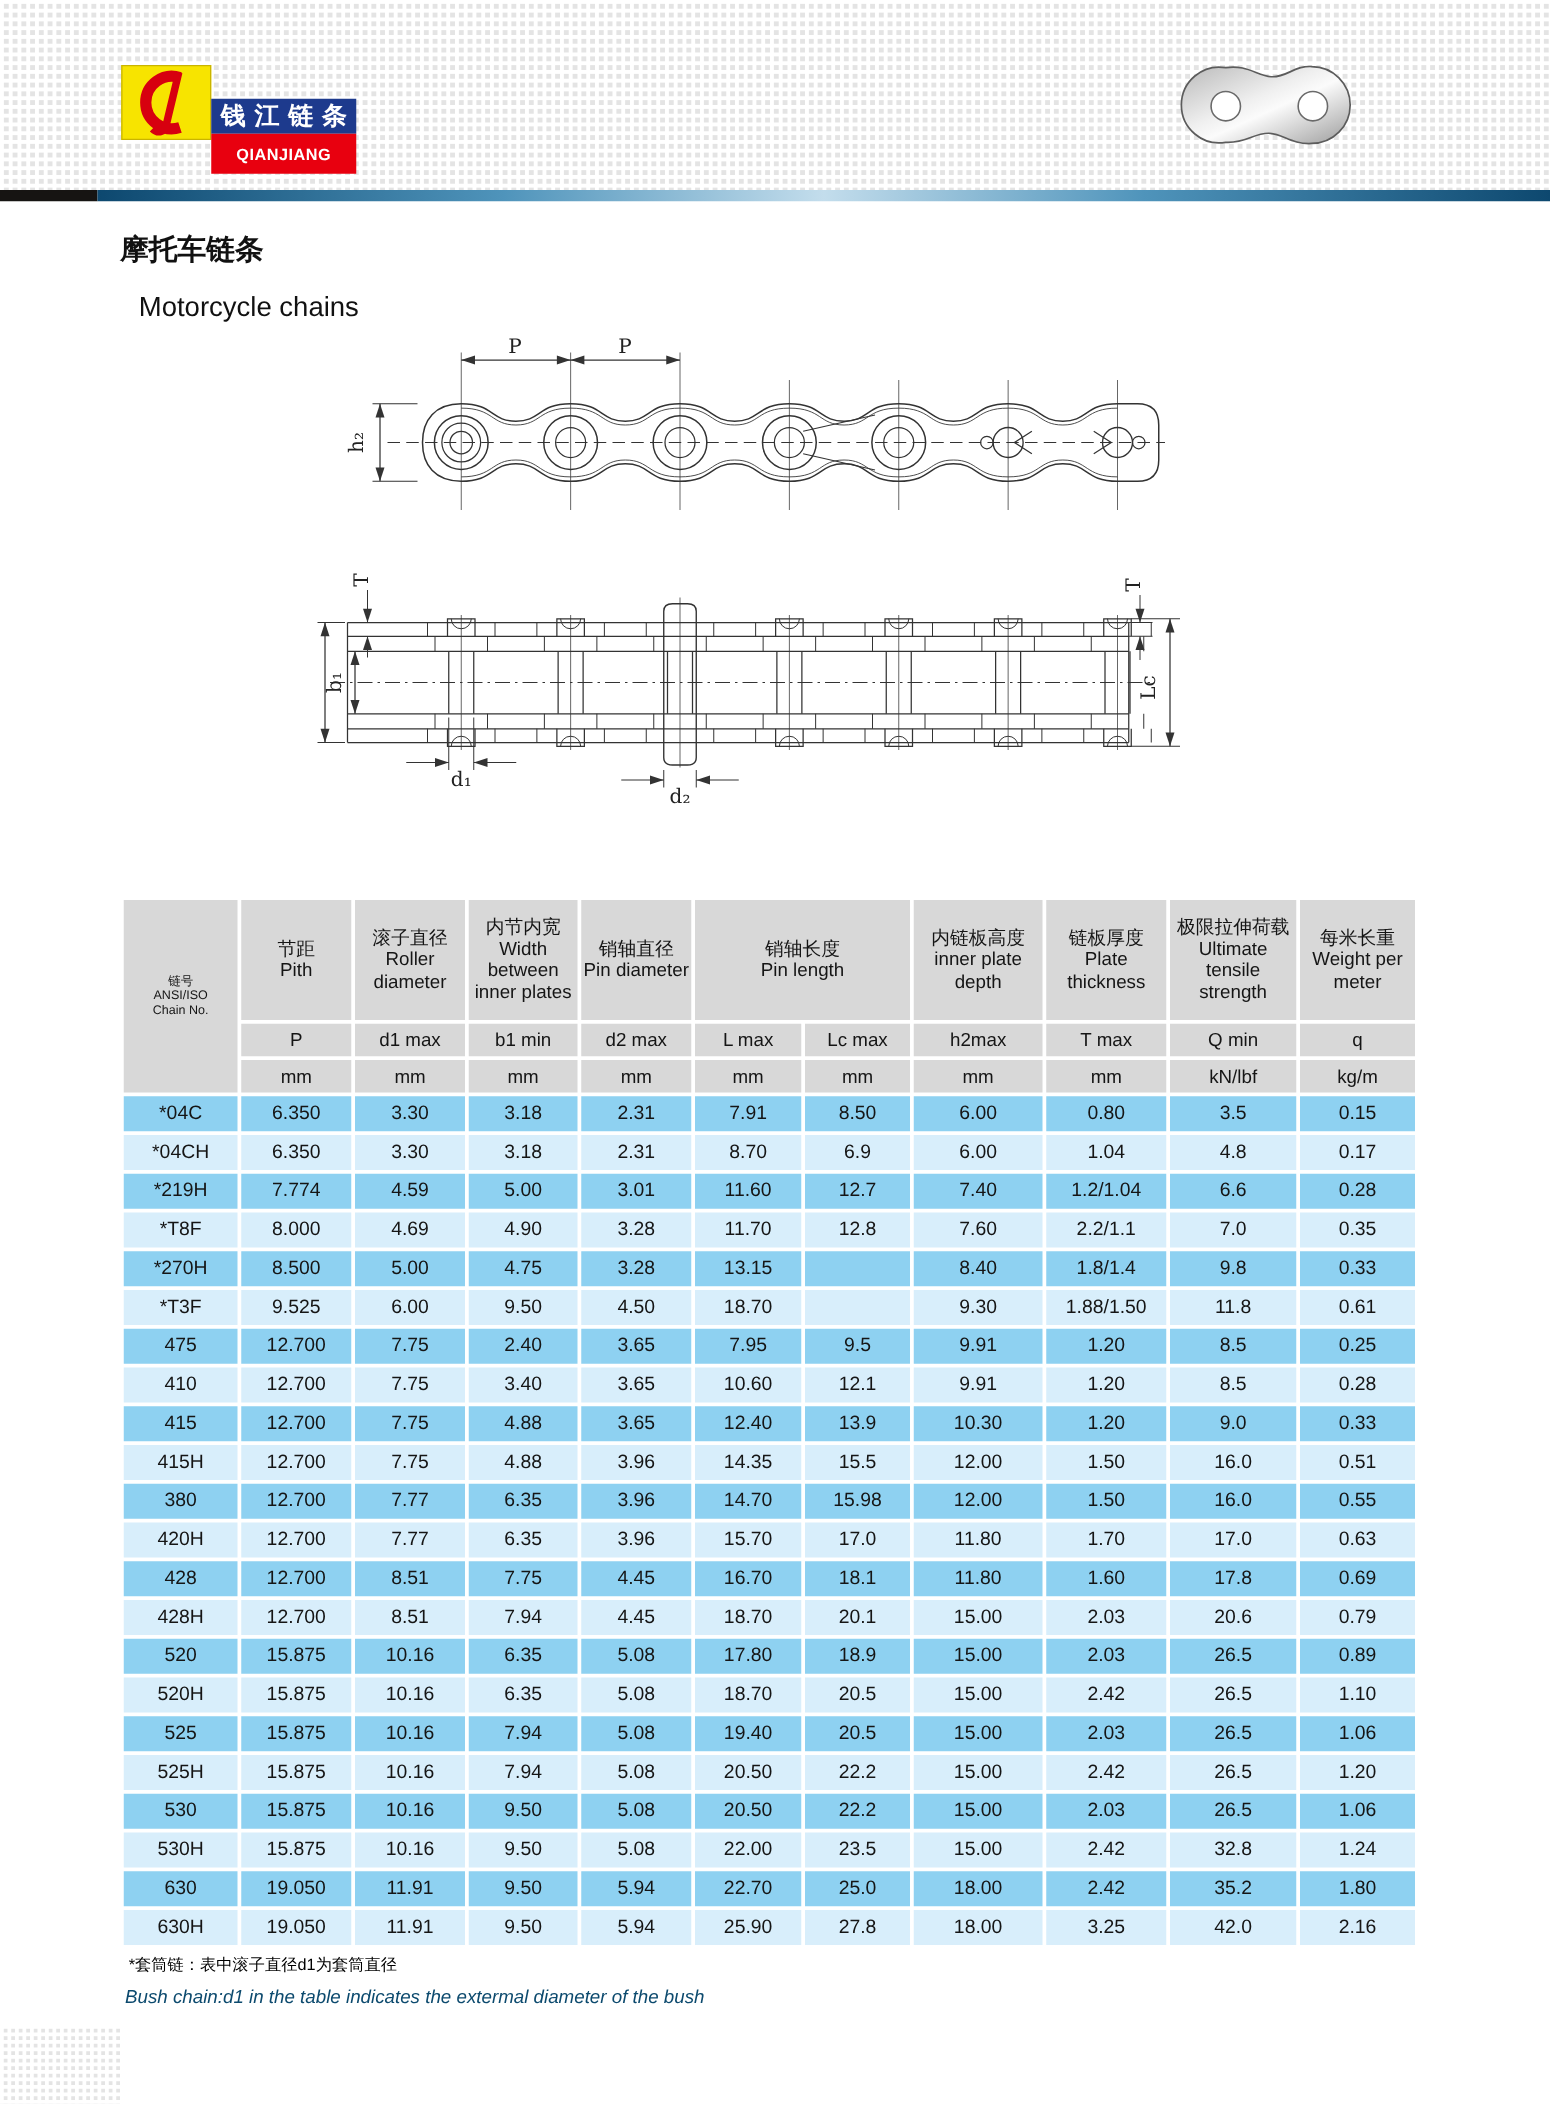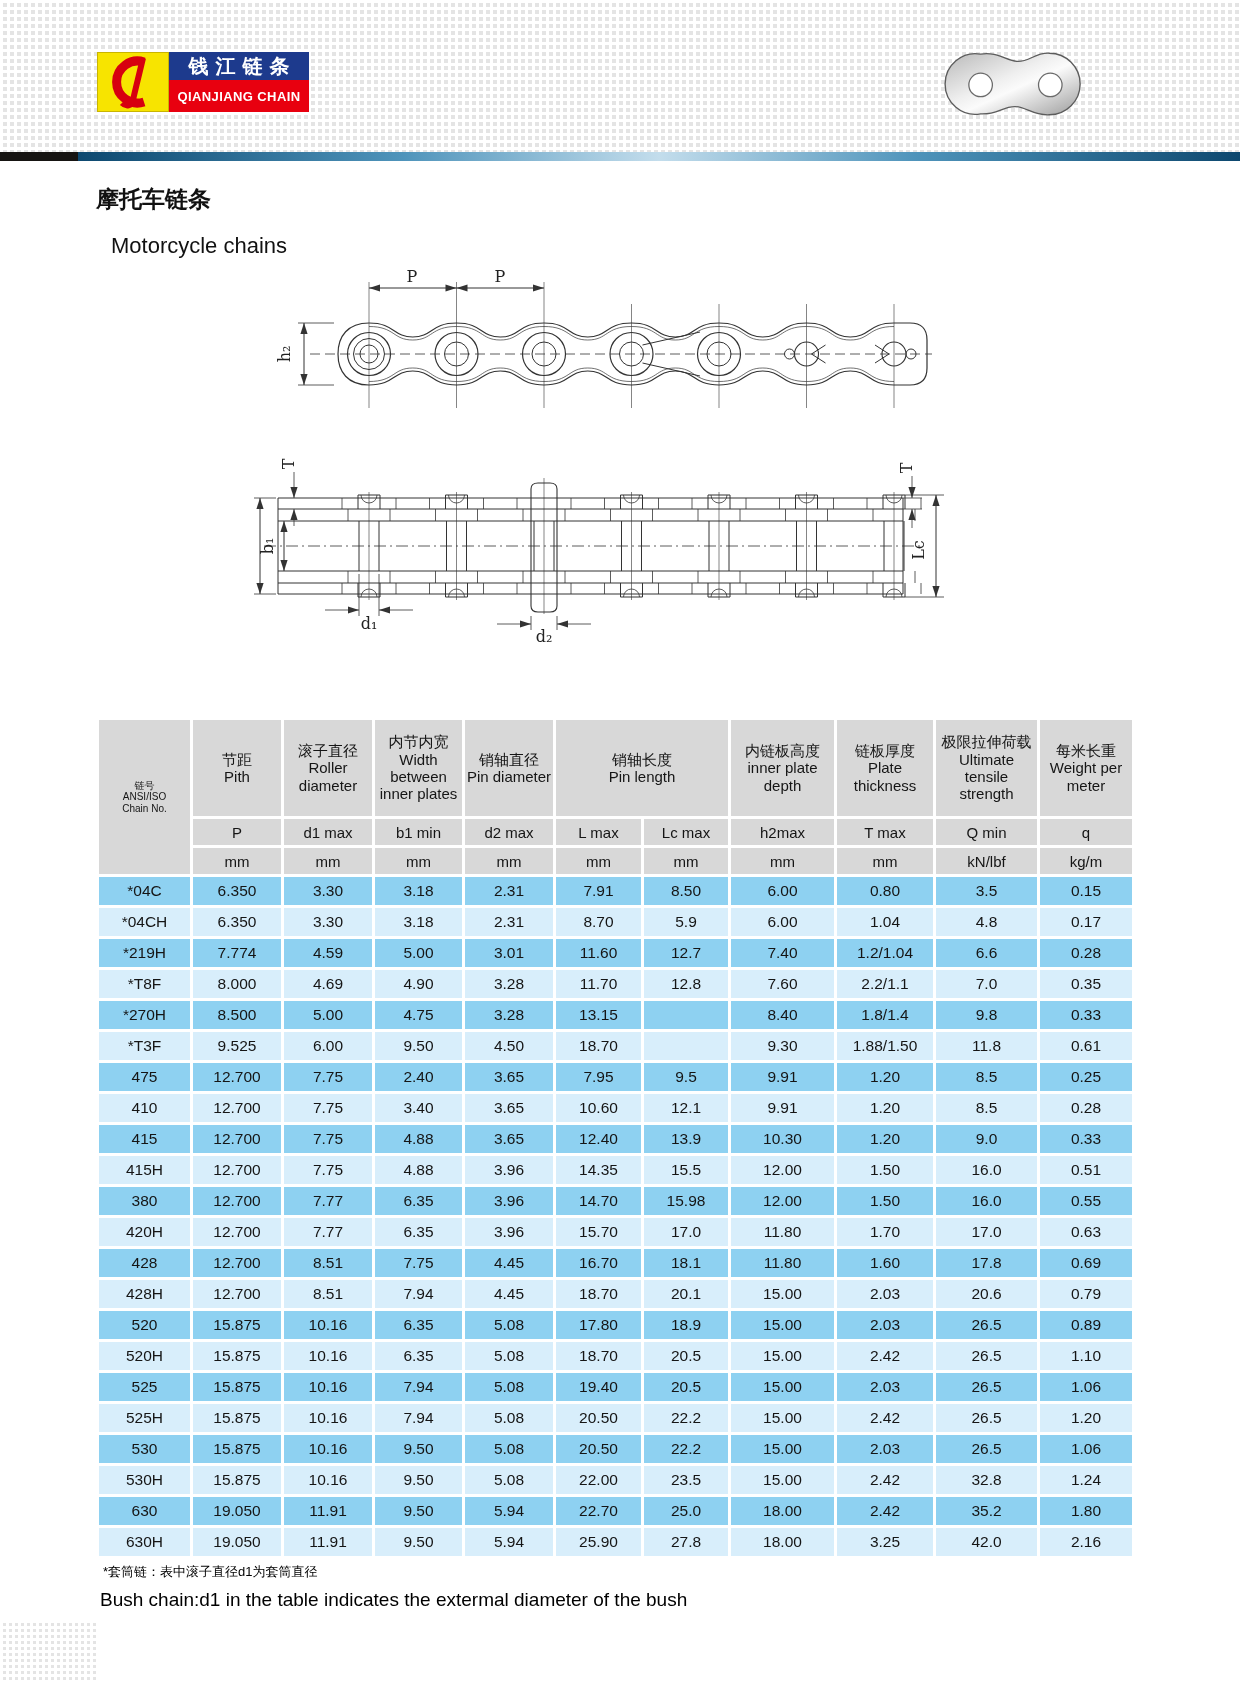--- a/index.html
+++ b/index.html
@@ -18,21 +18,21 @@
                      linear-gradient(#ffffff 3px,rgba(255,255,255,0) 3px);
     background-size:7px 7px;
   }
   .top-band{position:absolute;left:0;top:0;width:1240px;height:152px;}
   .bottom-dots{position:absolute;left:0;top:1620px;width:96px;height:63px;
     background-size:6px 6px;}
 
   
   .logo{position:absolute;left:97px;top:52px;display:flex;}
   .logo-mark{width:72px;height:60px;background:var(--yellow);border:1px solid #c9b400;box-sizing:border-box;}
-  .logo-text{width:140px;display:flex;flex-direction:column;}
+  .logo-text{width:116px;display:flex;flex-direction:column;margin-top:27px;}
   .logo-cn{height:28px;background:var(--blue);color:#fff;font-size:20px;font-weight:bold;
            letter-spacing:7px;line-height:29px;text-align:center;text-indent:7px;}
   .logo-en{height:32px;background:var(--red);color:#fff;font-size:13px;font-weight:bold;
            letter-spacing:0.4px;line-height:33px;text-align:center;}
 
   .plate-svg{position:absolute;left:941px;top:46px;}
 
   
   .div-black{position:absolute;left:0;top:152px;width:78px;height:9px;background:#161412;}
   .div-blue{position:absolute;left:78px;top:152px;width:1162px;height:9px;
@@ -51,21 +51,21 @@
   #spec-table th,#spec-table td{text-align:center;vertical-align:middle;padding:0;font-weight:normal;color:#151515;}
   #spec-table thead th{background:var(--hdr);height:96px;font-size:15px;line-height:1.16;}
   .chain-th div{font-size:10px;}
   .hcn,.hen{font-size:15px;}
   .symrow td,.unitrow td{background:var(--hdr);height:26px;font-size:15px;}
   #spec-table tbody td{height:28px;font-size:15.5px;}
   tr.dark td{background:var(--rowd);}
   tr.light td{background:var(--rowl);}
 
   .fn-cn{position:absolute;left:103px;top:1563px;font-size:13px;color:#000;}
-  .fn-en{position:absolute;left:100px;top:1589px;font-size:19px;color:#000000;}
+  .fn-en{position:absolute;left:100px;top:1589px;font-size:15px;color:#0c4a6e;font-style:italic;}
 </style>
 </head>
 <body>
 
 <div class="page">
 
   <div class="top-band dots"></div>
 
   <div class="logo">
     <div class="logo-mark">
@@ -405,21 +405,21 @@
           <td>3.5</td>
           <td>0.15</td>
         </tr>
         <tr class="light">
           <td>*04CH</td>
           <td>6.350</td>
           <td>3.30</td>
           <td>3.18</td>
           <td>2.31</td>
           <td>8.70</td>
-          <td>5.9</td>
+          <td>6.9</td>
           <td>6.00</td>
           <td>1.04</td>
           <td>4.8</td>
           <td>0.17</td>
         </tr>
         <tr class="dark">
           <td>*219H</td>
           <td>7.774</td>
           <td>4.59</td>
           <td>5.00</td>

